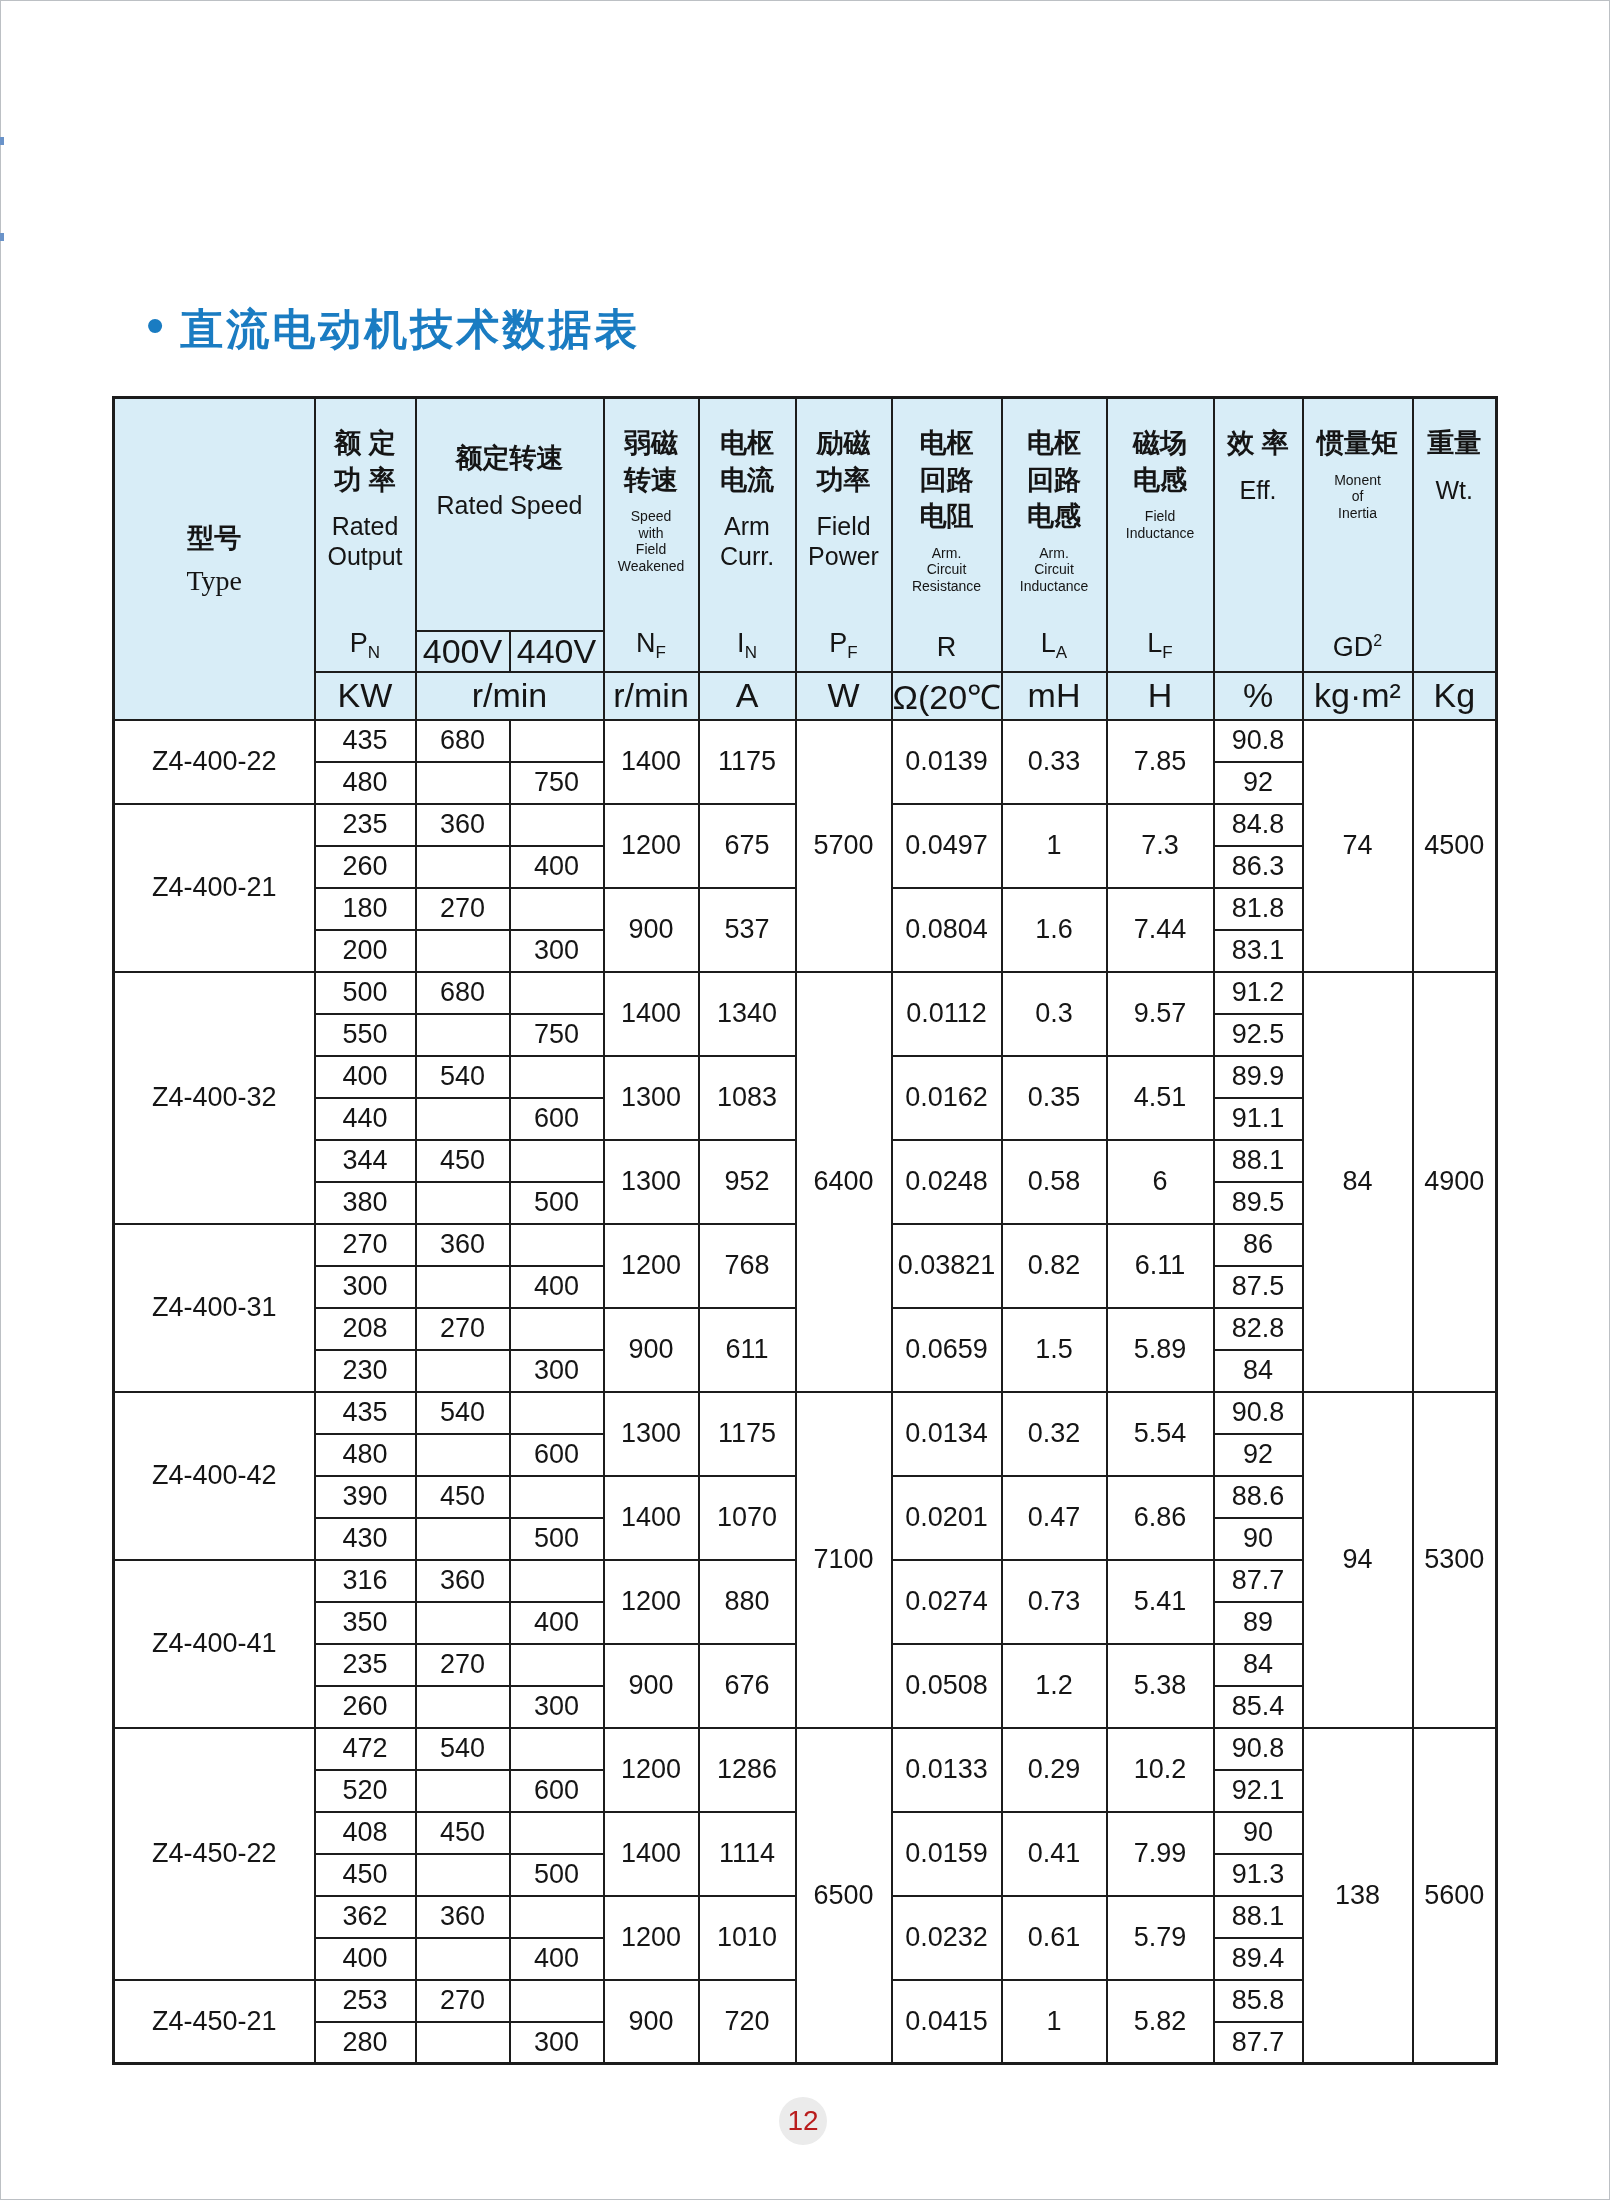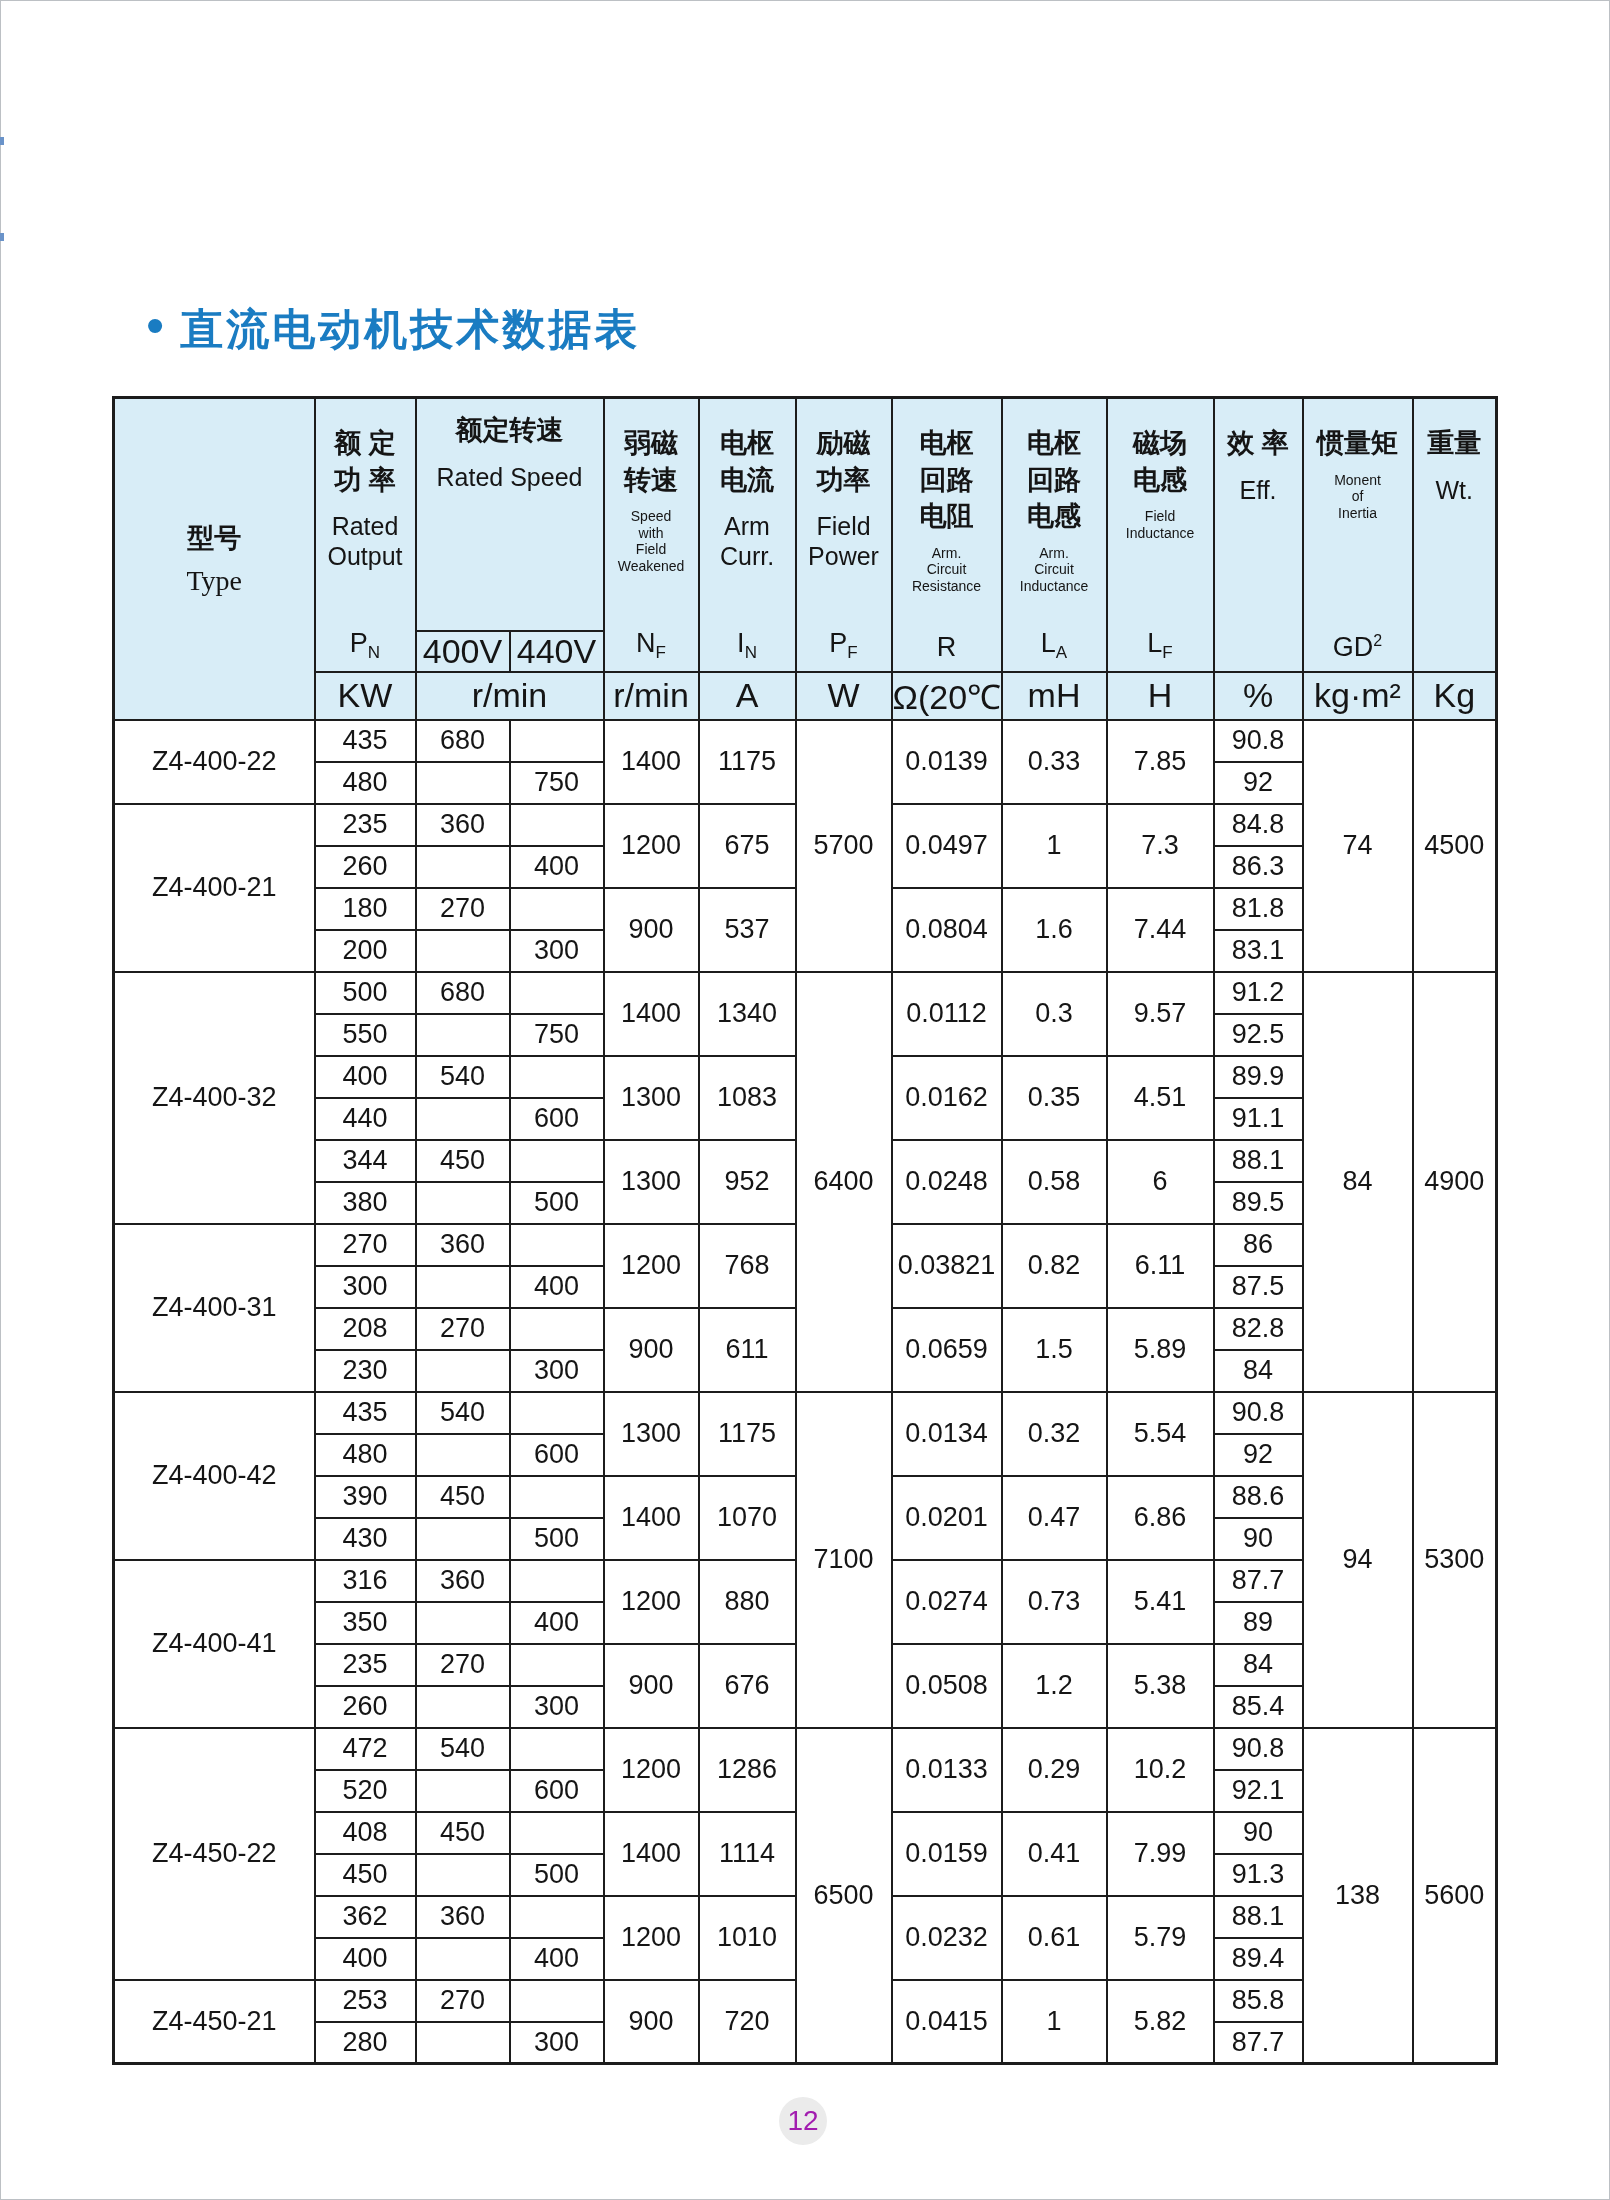--- a/index.html
+++ b/index.html
@@ -18,33 +18,33 @@
 
   table.spec { position:absolute; left:112px; top:396px; width:1383px;
     border-collapse:collapse; table-layout:fixed; border:3px solid #1c1c1c; }
   .spec td { border:2px solid #1c1c1c; text-align:center; vertical-align:middle; padding:0; overflow:hidden; }
   .hd { background:#d8edf7; }
   tr.h1 { height:233px; } tr.h2 { height:33px; } tr.h3 { height:34px; }
   tbody.data tr { height:42px; }
   tbody.data td { font-size:27px; }
 
   .hcell  { display:flex; flex-direction:column; align-items:center; height:263px; padding-top:22px; box-sizing:border-box; }
-  .hcell1 { display:flex; flex-direction:column; align-items:center; height:228px; padding-top:12px; box-sizing:border-box; }
+  .hcell1 { display:flex; flex-direction:column; align-items:center; height:228px; padding-top:40px; box-sizing:border-box; }
   .hcellT { display:flex; flex-direction:column; align-items:center; justify-content:center; height:296px;text-align:right; }
   .zh { font-size:27px; font-weight:bold; white-space:pre-line; line-height:1.35; }
   .en { font-size:25px; white-space:pre-line; line-height:1.18; margin-top:14px; }
   .en.small { font-size:14px; margin-top:10px; }
   .en.big { font-size:28px; margin-top:8px;font-family:Liberation Serif, serif; }
   .sym { margin-top:auto; padding-bottom:5px; font-size:27px; line-height:1; }
   .sym sub { font-size:17px; }
   .sym sup { font-size:16px; }
   .unit { font-size:34px; }
 
   .pagenum { position:absolute; left:779px; top:2097px; width:48px; height:48px; border-radius:50%;
-    background:#ebebeb; display:flex; align-items:center; justify-content:center; font-size:28px; color:#a21caf; }
+    background:#ebebeb; display:flex; align-items:center; justify-content:center; font-size:28px; color:#b91c1c; }
 </style>
 </head>
 <body>
 
 <div class="frame"></div>
 <div class="tick tick1"></div>
 <div class="tick tick2"></div>
 
 <div class="title">
   <span class="bullet">•</span>

